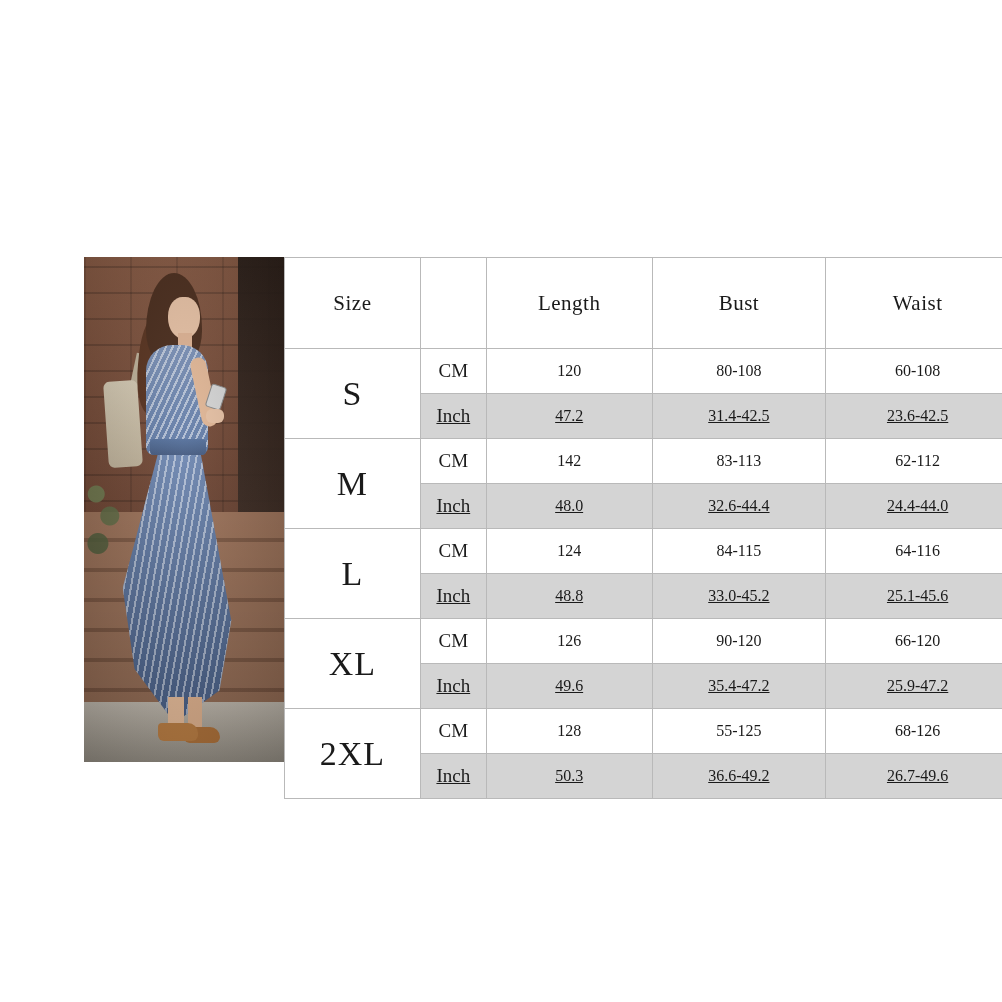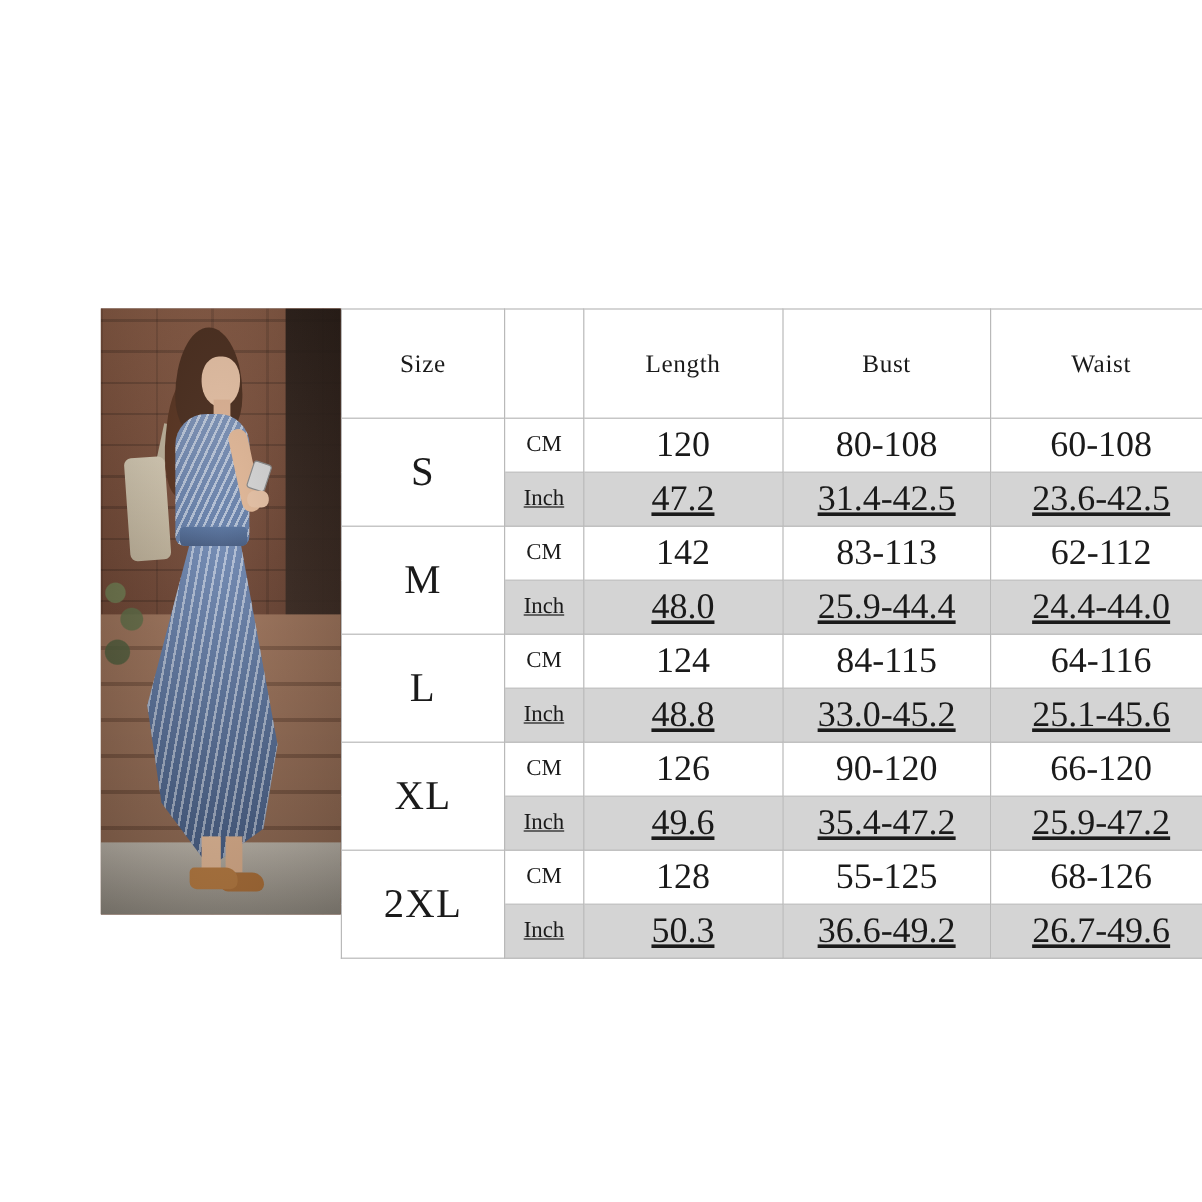--- a/index.html
+++ b/index.html
@@ -247,21 +247,21 @@
   .row-in td  { height: 42px; background: #d4d4d4; }
 
   .size-cell {
     font-size: 34px;
     letter-spacing: 1px;
   }
   .unit-cell {
     font-size: 19px;
   }
   .val-cell {
-    font-size: 30px;
+    font-size: 16px;
   }
   .row-in .unit-cell,
   .row-in .val-cell { background: #d4d4d4; text-decoration: underline; }
 </style>
 </head>
 <body>
 
 <div id="canvas">
 
   <div id="chart-block">
@@ -325,21 +325,21 @@
         <tr class="row-cm">
           <td class="size-cell" rowspan="2">M</td>
           <td class="unit-cell">CM</td>
           <td class="val-cell">142</td>
           <td class="val-cell">83-113</td>
           <td class="val-cell">62-112</td>
         </tr>
         <tr class="row-in">
           <td class="unit-cell">Inch</td>
           <td class="val-cell">48.0</td>
-          <td class="val-cell">25.9-44.4</td>
+          <td class="val-cell">32.6-44.4</td>
           <td class="val-cell">24.4-44.0</td>
         </tr>
 
         <tr class="row-cm">
           <td class="size-cell" rowspan="2">L</td>
           <td class="unit-cell">CM</td>
           <td class="val-cell">124</td>
           <td class="val-cell">84-115</td>
           <td class="val-cell">64-116</td>
         </tr>

